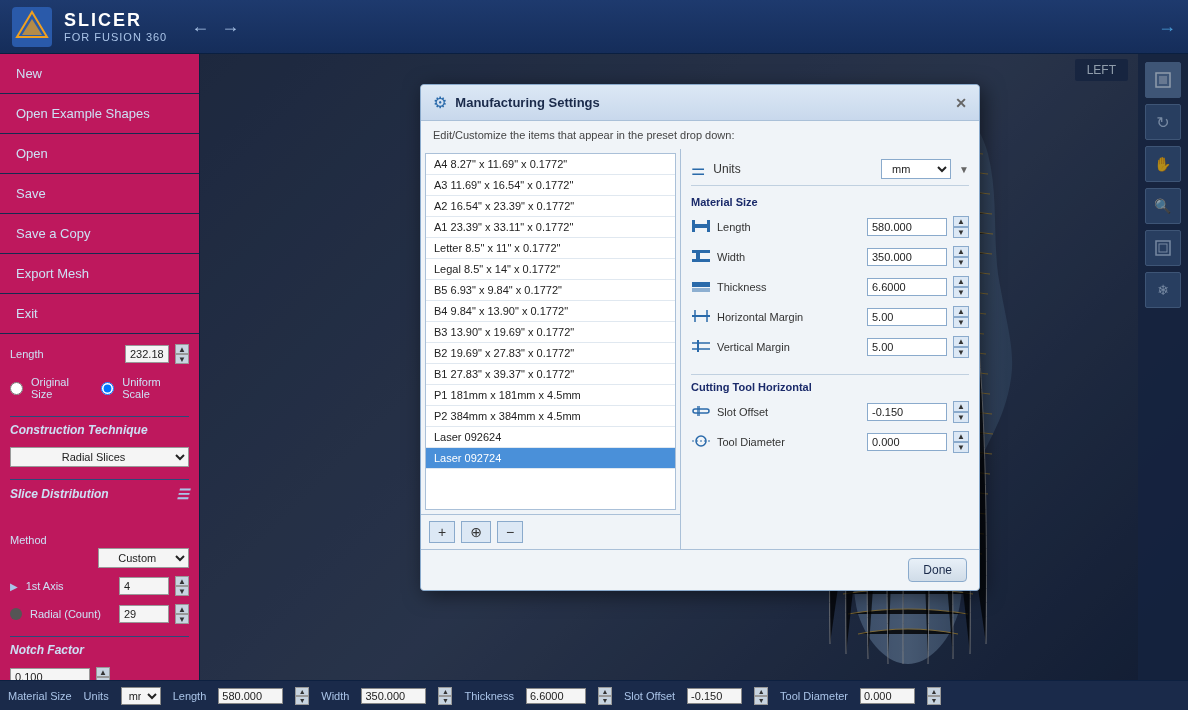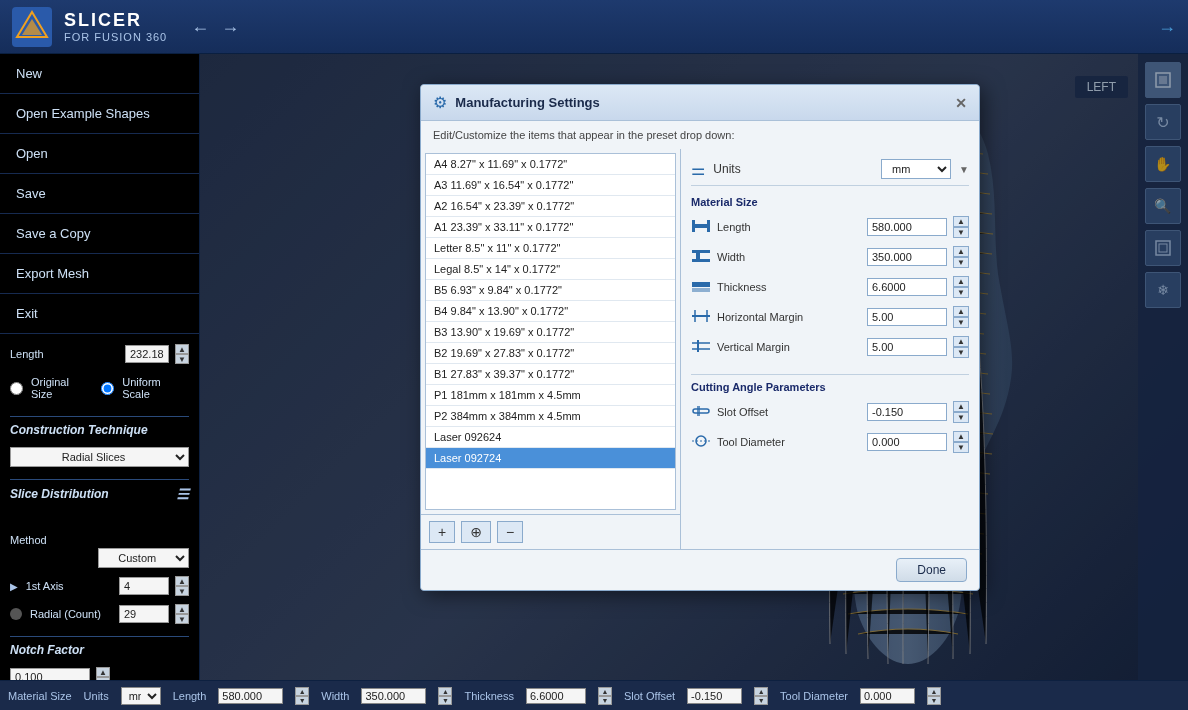--- a/index.html
+++ b/index.html
@@ -60,21 +60,21 @@
     
     #main {
       display: flex;
       flex: 1;
       overflow: hidden;
     }
 
     
     #sidebar {
       width: 200px;
-      background: #000000;
+      background: #be185d;
       display: flex;
       flex-direction: column;
       flex-shrink: 0;
       border-right: 1px solid #0d2040;
     }
     .sidebar-menu-item {
       color: #cde0f5;
       padding: 12px 16px;
       cursor: pointer;
       font-size: 13px;
@@ -454,21 +454,21 @@
       padding: 8px 12px;
       display: flex;
       justify-content: flex-end;
       border-top: 1px solid #aac0d8;
       background: #f0f4f8;
       border-radius: 0 0 4px 4px;
     }
     .done-btn {
       background: linear-gradient(180deg, #e8f0f8 0%, #d0dce8 100%);
       border: 1px solid #8aaacc;
-      padding: 4px 20px;
+      padding: 4px 14px;
       font-size: 12px;
       color: #1a2a4a;
       cursor: pointer;
       border-radius: 4px;
       margin-left: 47px;
     }
 
     
     #shape-area {
       position: absolute;
@@ -638,21 +638,21 @@
             <path d="M160,20 C205,42 225,280 222,580"></path>
             <path d="M160,20 C220,50 242,270 238,570"></path>
             <path d="M160,20 C145,30 135,300 140,590"></path>
             <path d="M160,20 C130,35 115,290 120,585"></path>
             <path d="M160,20 C115,42 95,280 98,580"></path>
             <path d="M160,20 C100,50 78,270 82,570"></path>
           </g>
         </svg>
       </div>
 
-      <div style="position:absolute;top:22px;right:60px;background:rgba(30,50,90,0.8);color:#cde0f5;padding:4px 12px;font-size:12px;border-radius:2px;">LEFT</div>
+      <div style="position:absolute;top:5px;right:60px;background:rgba(30,50,90,0.8);color:#cde0f5;padding:4px 12px;font-size:12px;border-radius:2px;">LEFT</div>
     </div>
 
     <div id="right-toolbar">
       <div class="rt-btn rt-btn-active">
         <svg width="18" height="18" viewBox="0 0 18 18">
           <rect x="2" y="2" width="14" height="14" fill="none" stroke="#cde0f5" stroke-width="1.5"></rect>
           <rect x="5" y="5" width="8" height="8" fill="#cde0f5" opacity="0.5"></rect>
         </svg>
       </div>
       <div class="rt-btn">
@@ -799,21 +799,21 @@
                   </svg>
               </span>
               <span class="settings-row-label">Vertical Margin</span>
               <input class="settings-input" type="text" value="5.00" style="">
               <div class="settings-spin">
                 <div class="settings-spin-btn">▲</div>
                 <div class="settings-spin-btn">▼</div>
               </div>
             </div>
 
-            <div class="settings-cutting-title">Cutting Angle Parameters</div>
+            <div class="settings-cutting-title">Cutting Tool Horizontal</div>
 
             <div class="settings-row">
               <span class="settings-row-icon">
                 <svg width="18" height="14" viewBox="0 0 18 14">
                     <rect x="1" y="5" width="16" height="4" rx="2" fill="none" stroke="#2a6aaa" stroke-width="1.5"></rect>
                     <rect x="5" y="2" width="3" height="10" fill="#2a6aaa" opacity="0.7"></rect>
                   </svg>
               </span>
               <span class="settings-row-label">Slot Offset</span>
               <input class="settings-input" type="text" value="-0.150" style="">

